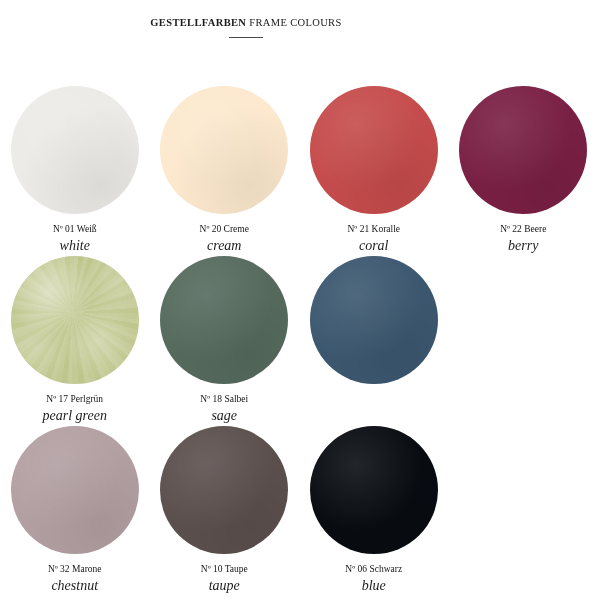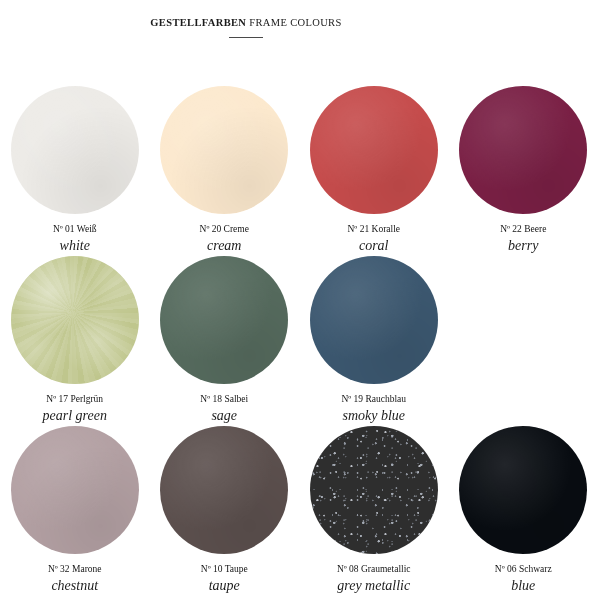--- a/index.html
+++ b/index.html
@@ -246,24 +246,20 @@
           <div class="label-en">sage</div>
         </div>
       </div>
 
       <div class="cell">
         <div class="swatch-wrap">
           <div class="swatch" style="background-color: rgb(60, 88, 112);">
             <div class="swatch-tex tex-matte"></div>
           </div>
         </div>
-        <div class="labels">
-          <div class="label-de">Nº 19 Rauchblau</div>
-          <div class="label-en">smoky blue</div>
-        </div>
       </div>
 
 
     </div>
 
     <div class="row">
 
       <div class="cell">
         <div class="swatch-wrap">
           <div class="swatch" style="background-color: rgb(179, 160, 163);">
@@ -281,31 +277,20 @@
           <div class="swatch" style="background-color: rgb(92, 80, 78);">
             <div class="swatch-tex tex-matte"></div>
           </div>
         </div>
         <div class="labels">
           <div class="label-de">Nº 10 Taupe</div>
           <div class="label-en">taupe</div>
         </div>
       </div>
 
-      <div class="cell">
-        <div class="swatch-wrap">
-          <div class="swatch" style="background-color: rgb(46, 46, 46);">
-            <div class="swatch-tex tex-metallic"></div>
-          </div>
-        </div>
-        <div class="labels">
-          <div class="label-de">Nº 08 Graumetallic</div>
-          <div class="label-en">grey metallic</div>
-        </div>
-      </div>
 
       <div class="cell">
         <div class="swatch-wrap">
           <div class="swatch" style="background-color: rgb(9, 13, 18);">
             <div class="swatch-tex tex-matte"></div>
           </div>
         </div>
         <div class="labels">
           <div class="label-de">Nº 06 Schwarz</div>
           <div class="label-en">blue</div>

